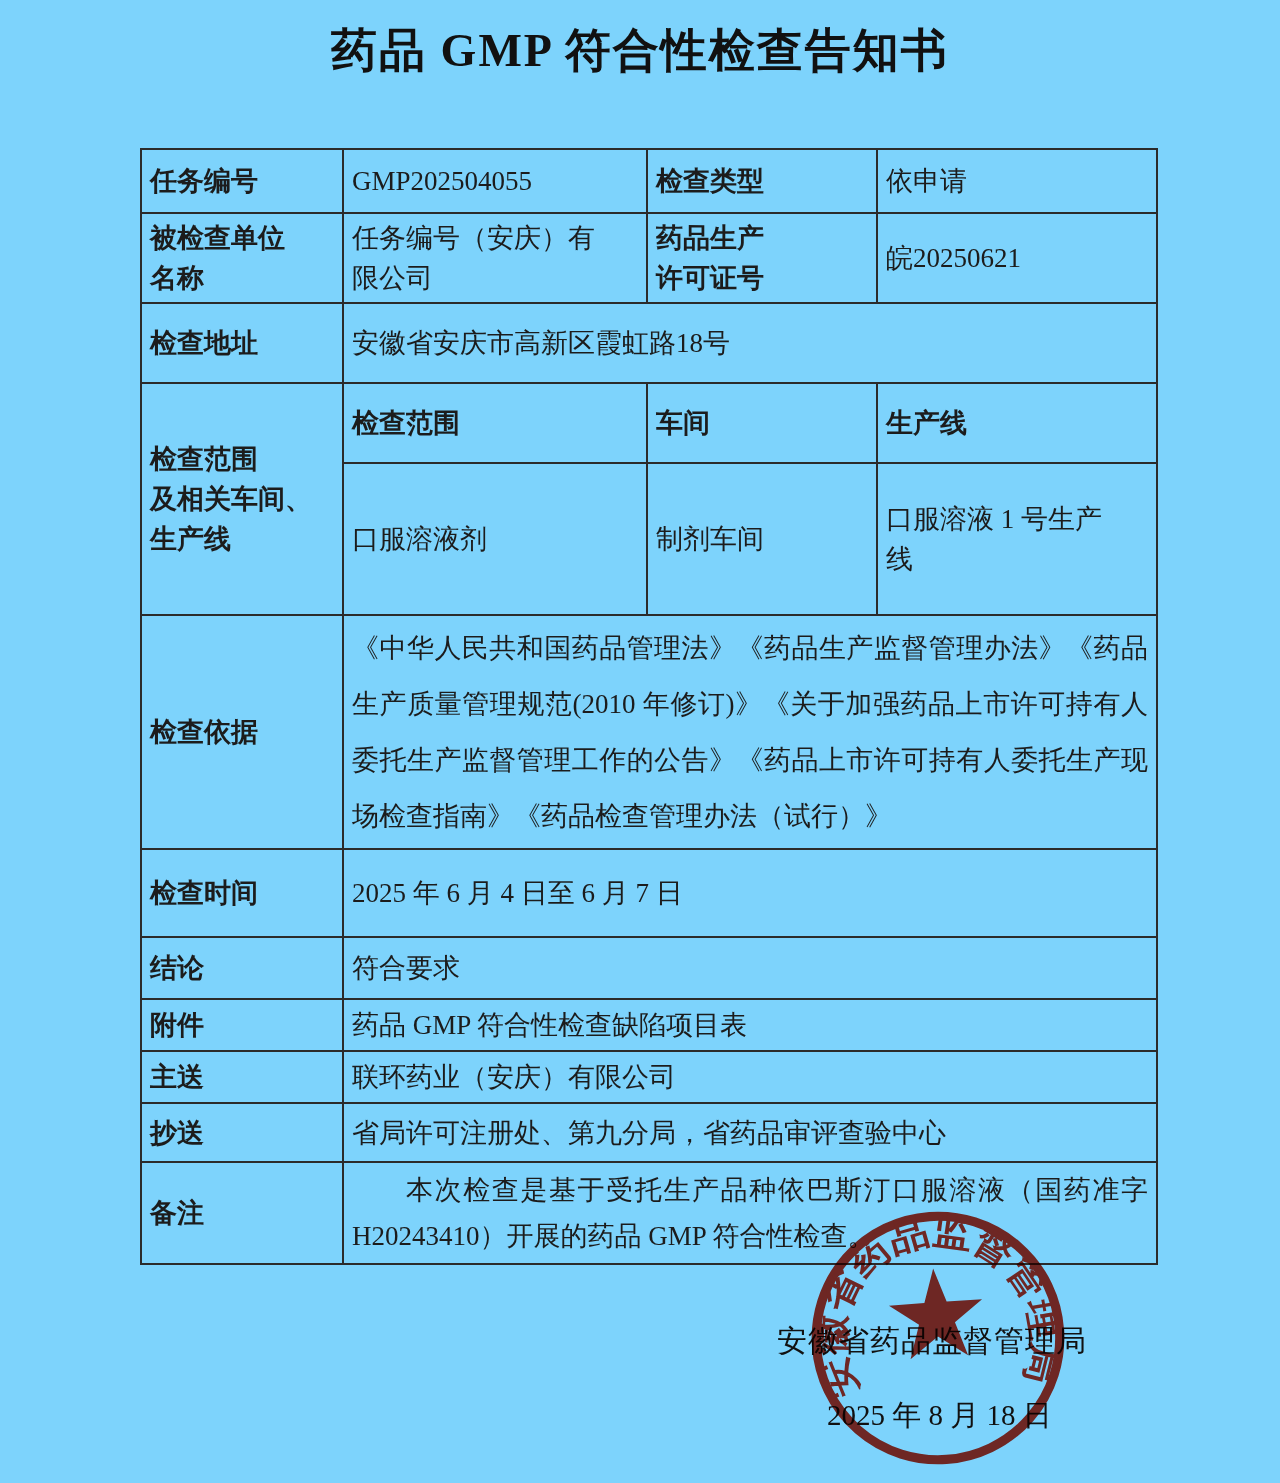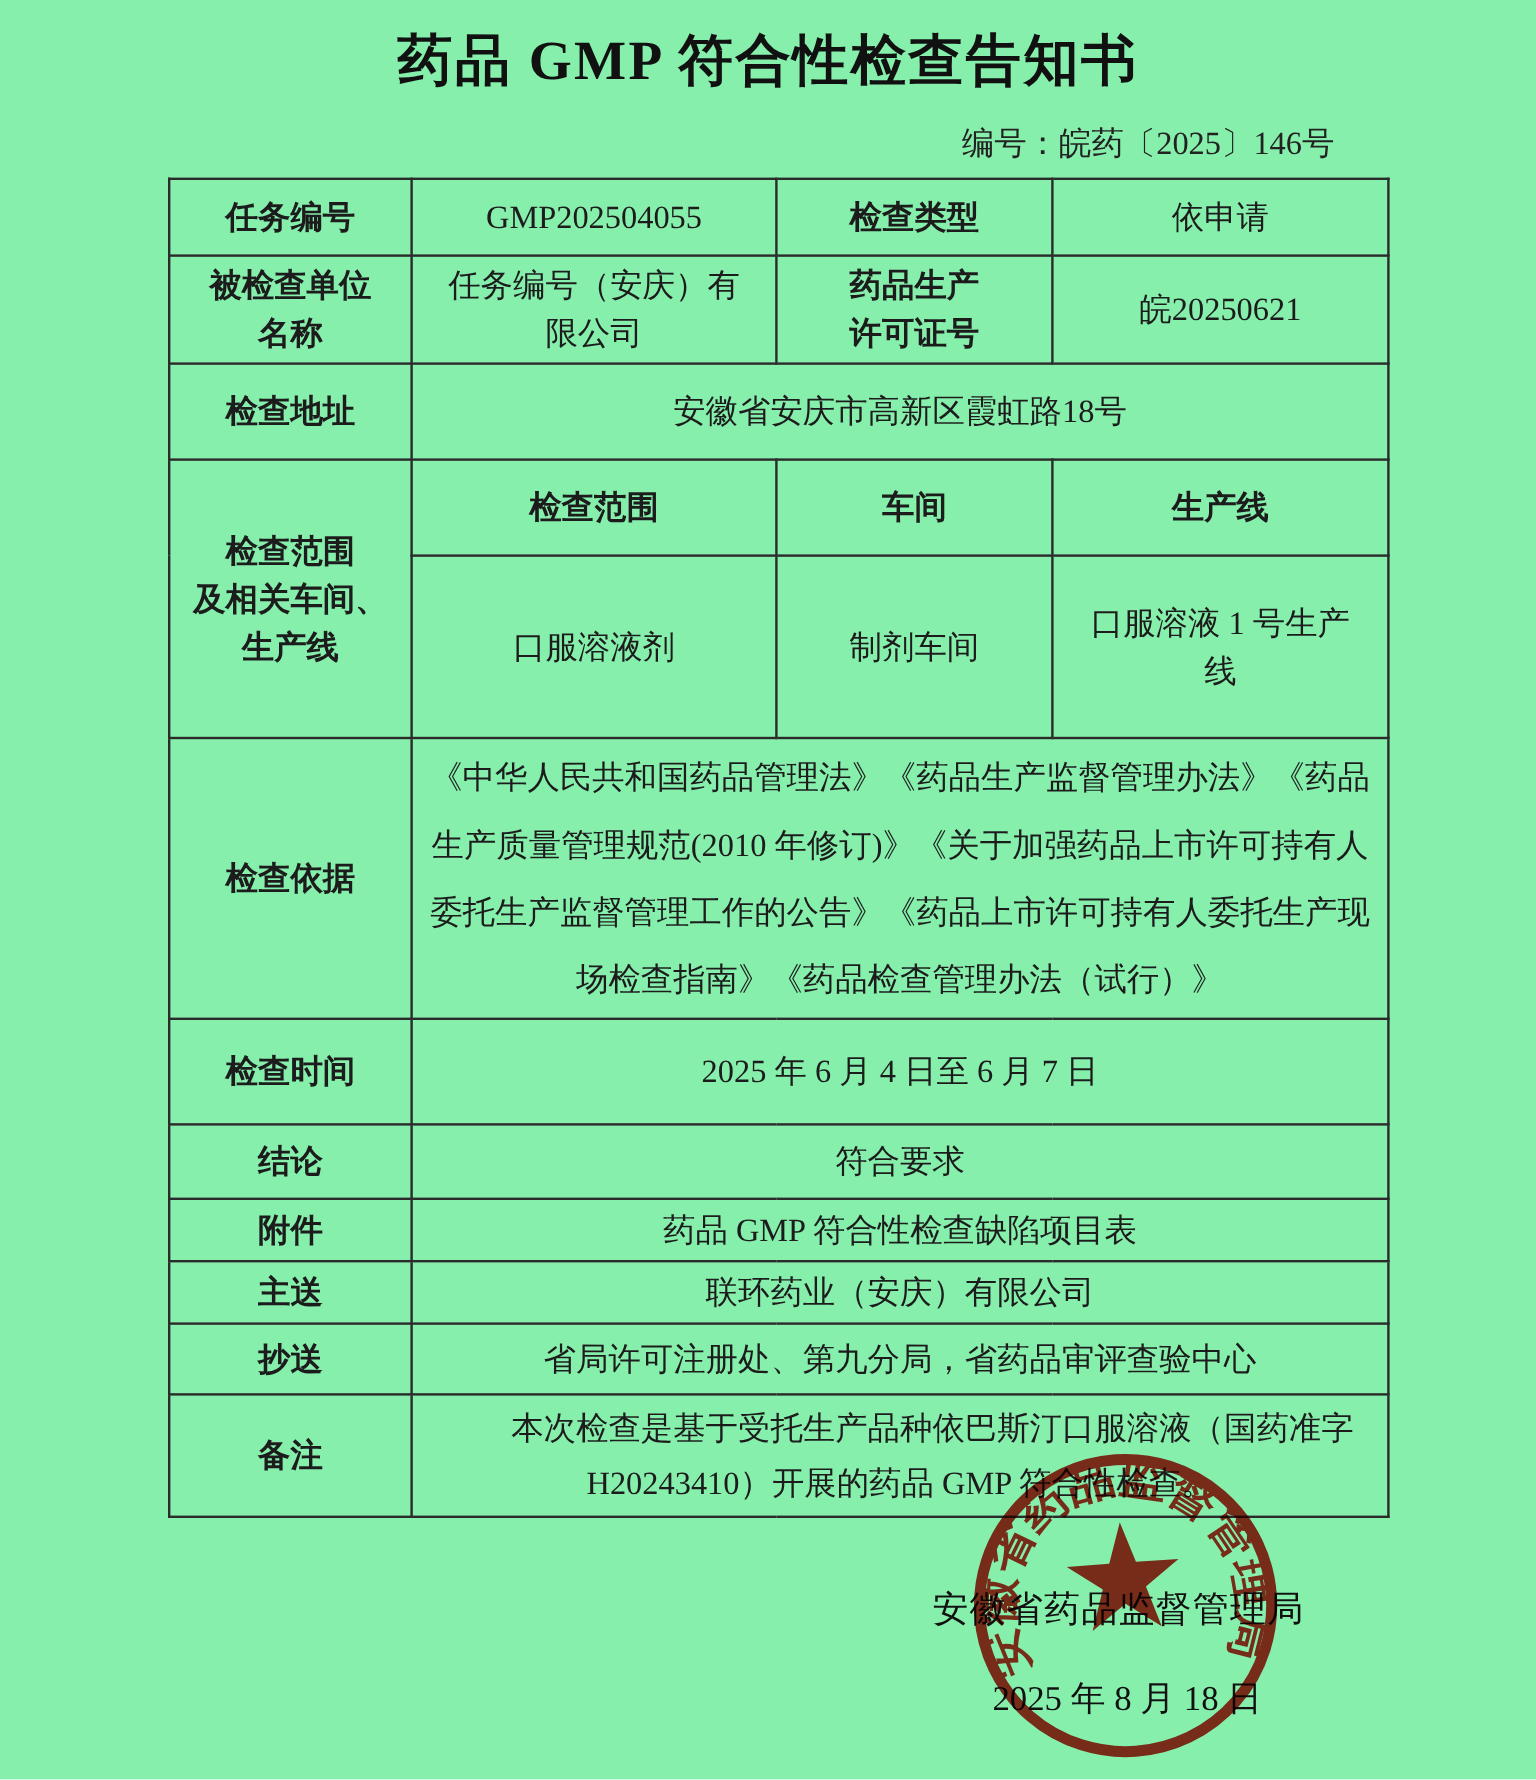--- a/index.html
+++ b/index.html
@@ -1,21 +1,21 @@
 <!DOCTYPE html>
 <html><head>
 <meta charset="utf-8">
 <style>
   * { margin: 0; padding: 0; box-sizing: border-box; }
   html, body { background: #ffffff; }
   .page {
     position: relative;
     width: 1280px;
     height: 1483px;
-    background: #86efac;
+    background: #7dd3fc;
     font-family: "Liberation Serif", "DejaVu Serif", serif;
     color: #1c1c1c;
     overflow: hidden;
   }
   .doc-title {
     position: absolute;
     top: 20px;
     left: 0;
     width: 100%;
     text-align: center;
@@ -34,21 +34,20 @@
   table.doc-table {
     position: absolute;
     left: 140px;
     top: 148px;
     width: 1016px;
     border-collapse: collapse;
     table-layout: fixed;
   }
   table.doc-table td {
     border: 2px solid #2b2b2b;
-    text-align: center;
     vertical-align: middle;
     font-size: 27px;
     padding: 4px 8px;
     color: #1c1c1c;
   }
   td.lbl {
     font-family: "Liberation Sans", "DejaVu Sans", sans-serif;
     font-weight: bold;
     color: #151515;
   }
@@ -94,21 +93,20 @@
   }
   .seal svg { width: 100%; height: 100%; }
 </style>
 </head>
 <body>
 
 <div class="page">
 
   <div class="doc-title">药品 GMP 符合性检查告知书</div>
 
-  <div class="doc-number">编号：皖药〔2025〕146号</div>
 
   <table class="doc-table">
     <colgroup>
       <col style="width:202px">
       <col style="width:304px">
       <col style="width:230px">
       <col style="width:280px">
     </colgroup>
     <tbody>
       <tr style="height:64px">

